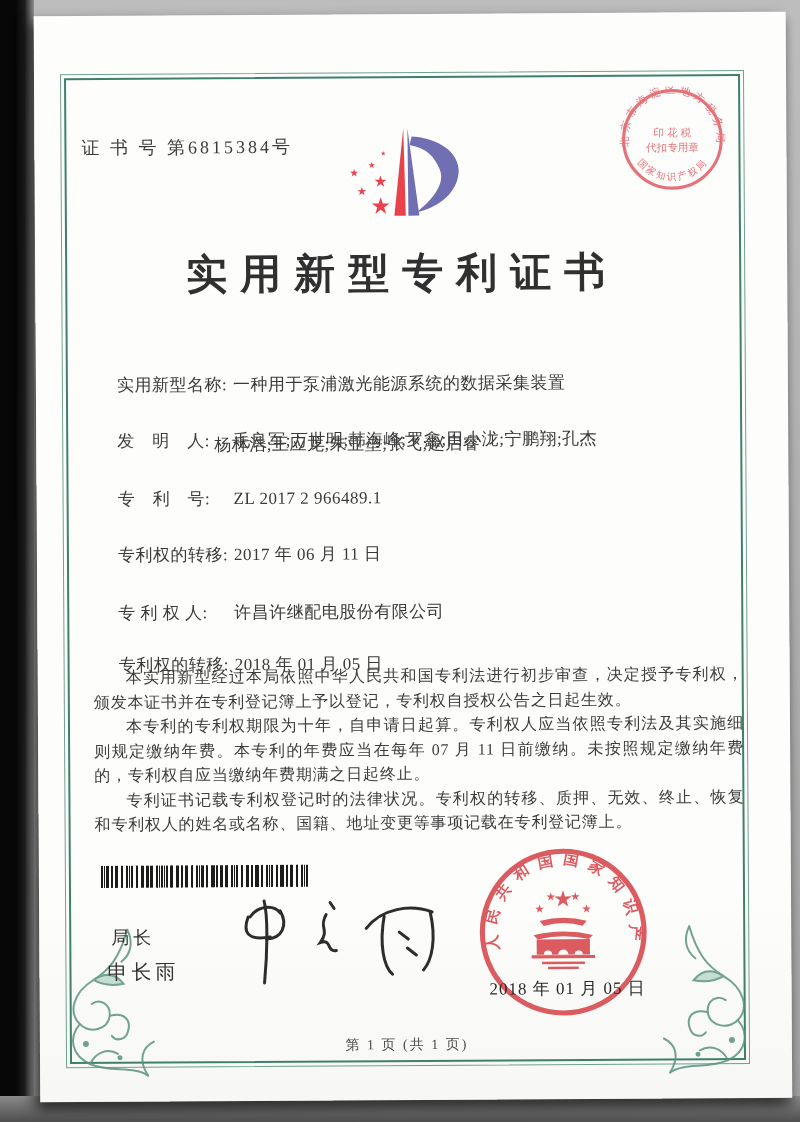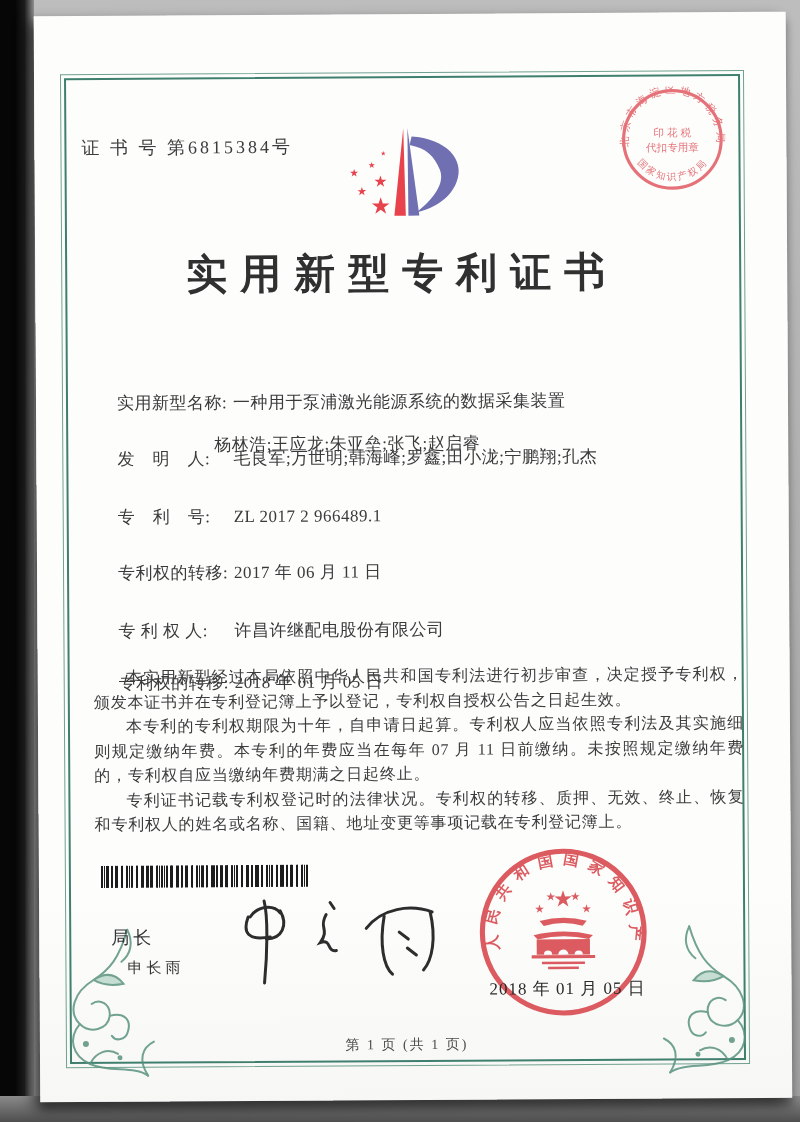--- a/index.html
+++ b/index.html
@@ -22,35 +22,35 @@
     border:1px solid #6fa190;}
   .frame-inner{position:absolute;left:3px;top:3px;right:3px;bottom:3px;
     border:2px solid #3f7f6e;}
   .cert-no{position:absolute;left:47px;top:120px;font-size:18px;color:#3c3c3c;
     letter-spacing:3px;white-space:pre;}
   .logo{position:absolute;left:302px;top:108px;width:140px;height:104px;}
   .title{position:absolute;left:26px;top:232px;width:682px;text-align:center;
     font-size:41px;font-weight:bold;color:#303030;letter-spacing:13px;}
   .row{position:absolute;left:62px;font-size:17px;color:#3a3a3a;white-space:pre;
     letter-spacing:0.5px;}
-  .fl{display:inline-block;width:112px;white-space:pre;margin-top:18px;}
+  .fl{display:inline-block;width:112px;white-space:pre;}
   .row .fv{padding-left:4px;}
   .row2{position:absolute;left:178px;font-size:17px;color:#3a3a3a;white-space:pre;
     letter-spacing:0.5px;}
   .paras{position:absolute;left:56px;top:650px;width:650px;font-size:16px;
     line-height:24.5px;color:#3d3d3d;text-align:justify;letter-spacing:0.8px;}
   .paras p{margin:0;text-indent:2em;}
   .barcode{position:absolute;left:62px;top:850px;width:208px;height:22px;
     background:
       repeating-linear-gradient(90deg,#1c1c1c 0 2px,rgba(0,0,0,0) 2px 5px),
       repeating-linear-gradient(90deg,#1c1c1c 0 1px,rgba(0,0,0,0) 1px 7px),
       repeating-linear-gradient(90deg,rgba(0,0,0,0) 0 3px,#1c1c1c 3px 4px,rgba(0,0,0,0) 4px 11px);}
   .signer-title{position:absolute;left:72px;top:910px;font-size:18px;color:#333;
     letter-spacing:4px;font-family:Liberation Mono, monospace;}
-  .signer-name{position:absolute;left:88px;top:943px;font-size:15px;color:#333;
+  .signer-name{position:absolute;left:68px;top:943px;font-size:20px;color:#333;
     letter-spacing:4px;}
   .signature{position:absolute;left:195px;top:876px;width:215px;height:102px;}
   .big-seal{position:absolute;left:437px;top:832px;width:174px;height:174px;}
   .seal-date{position:absolute;left:450px;top:964px;font-size:17px;color:#2a2a2a;
     letter-spacing:1px;white-space:pre;}
   .footer{position:absolute;left:26px;top:1022px;width:682px;text-align:center;
     font-size:14px;color:#4c4c4c;letter-spacing:2px;white-space:pre;}
   .tax-stamp{position:absolute;left:585px;top:74px;width:106px;height:106px;}
   .ornament{position:absolute;width:110px;height:150px;}
   .orn-bl{left:10px;top:912px;}

